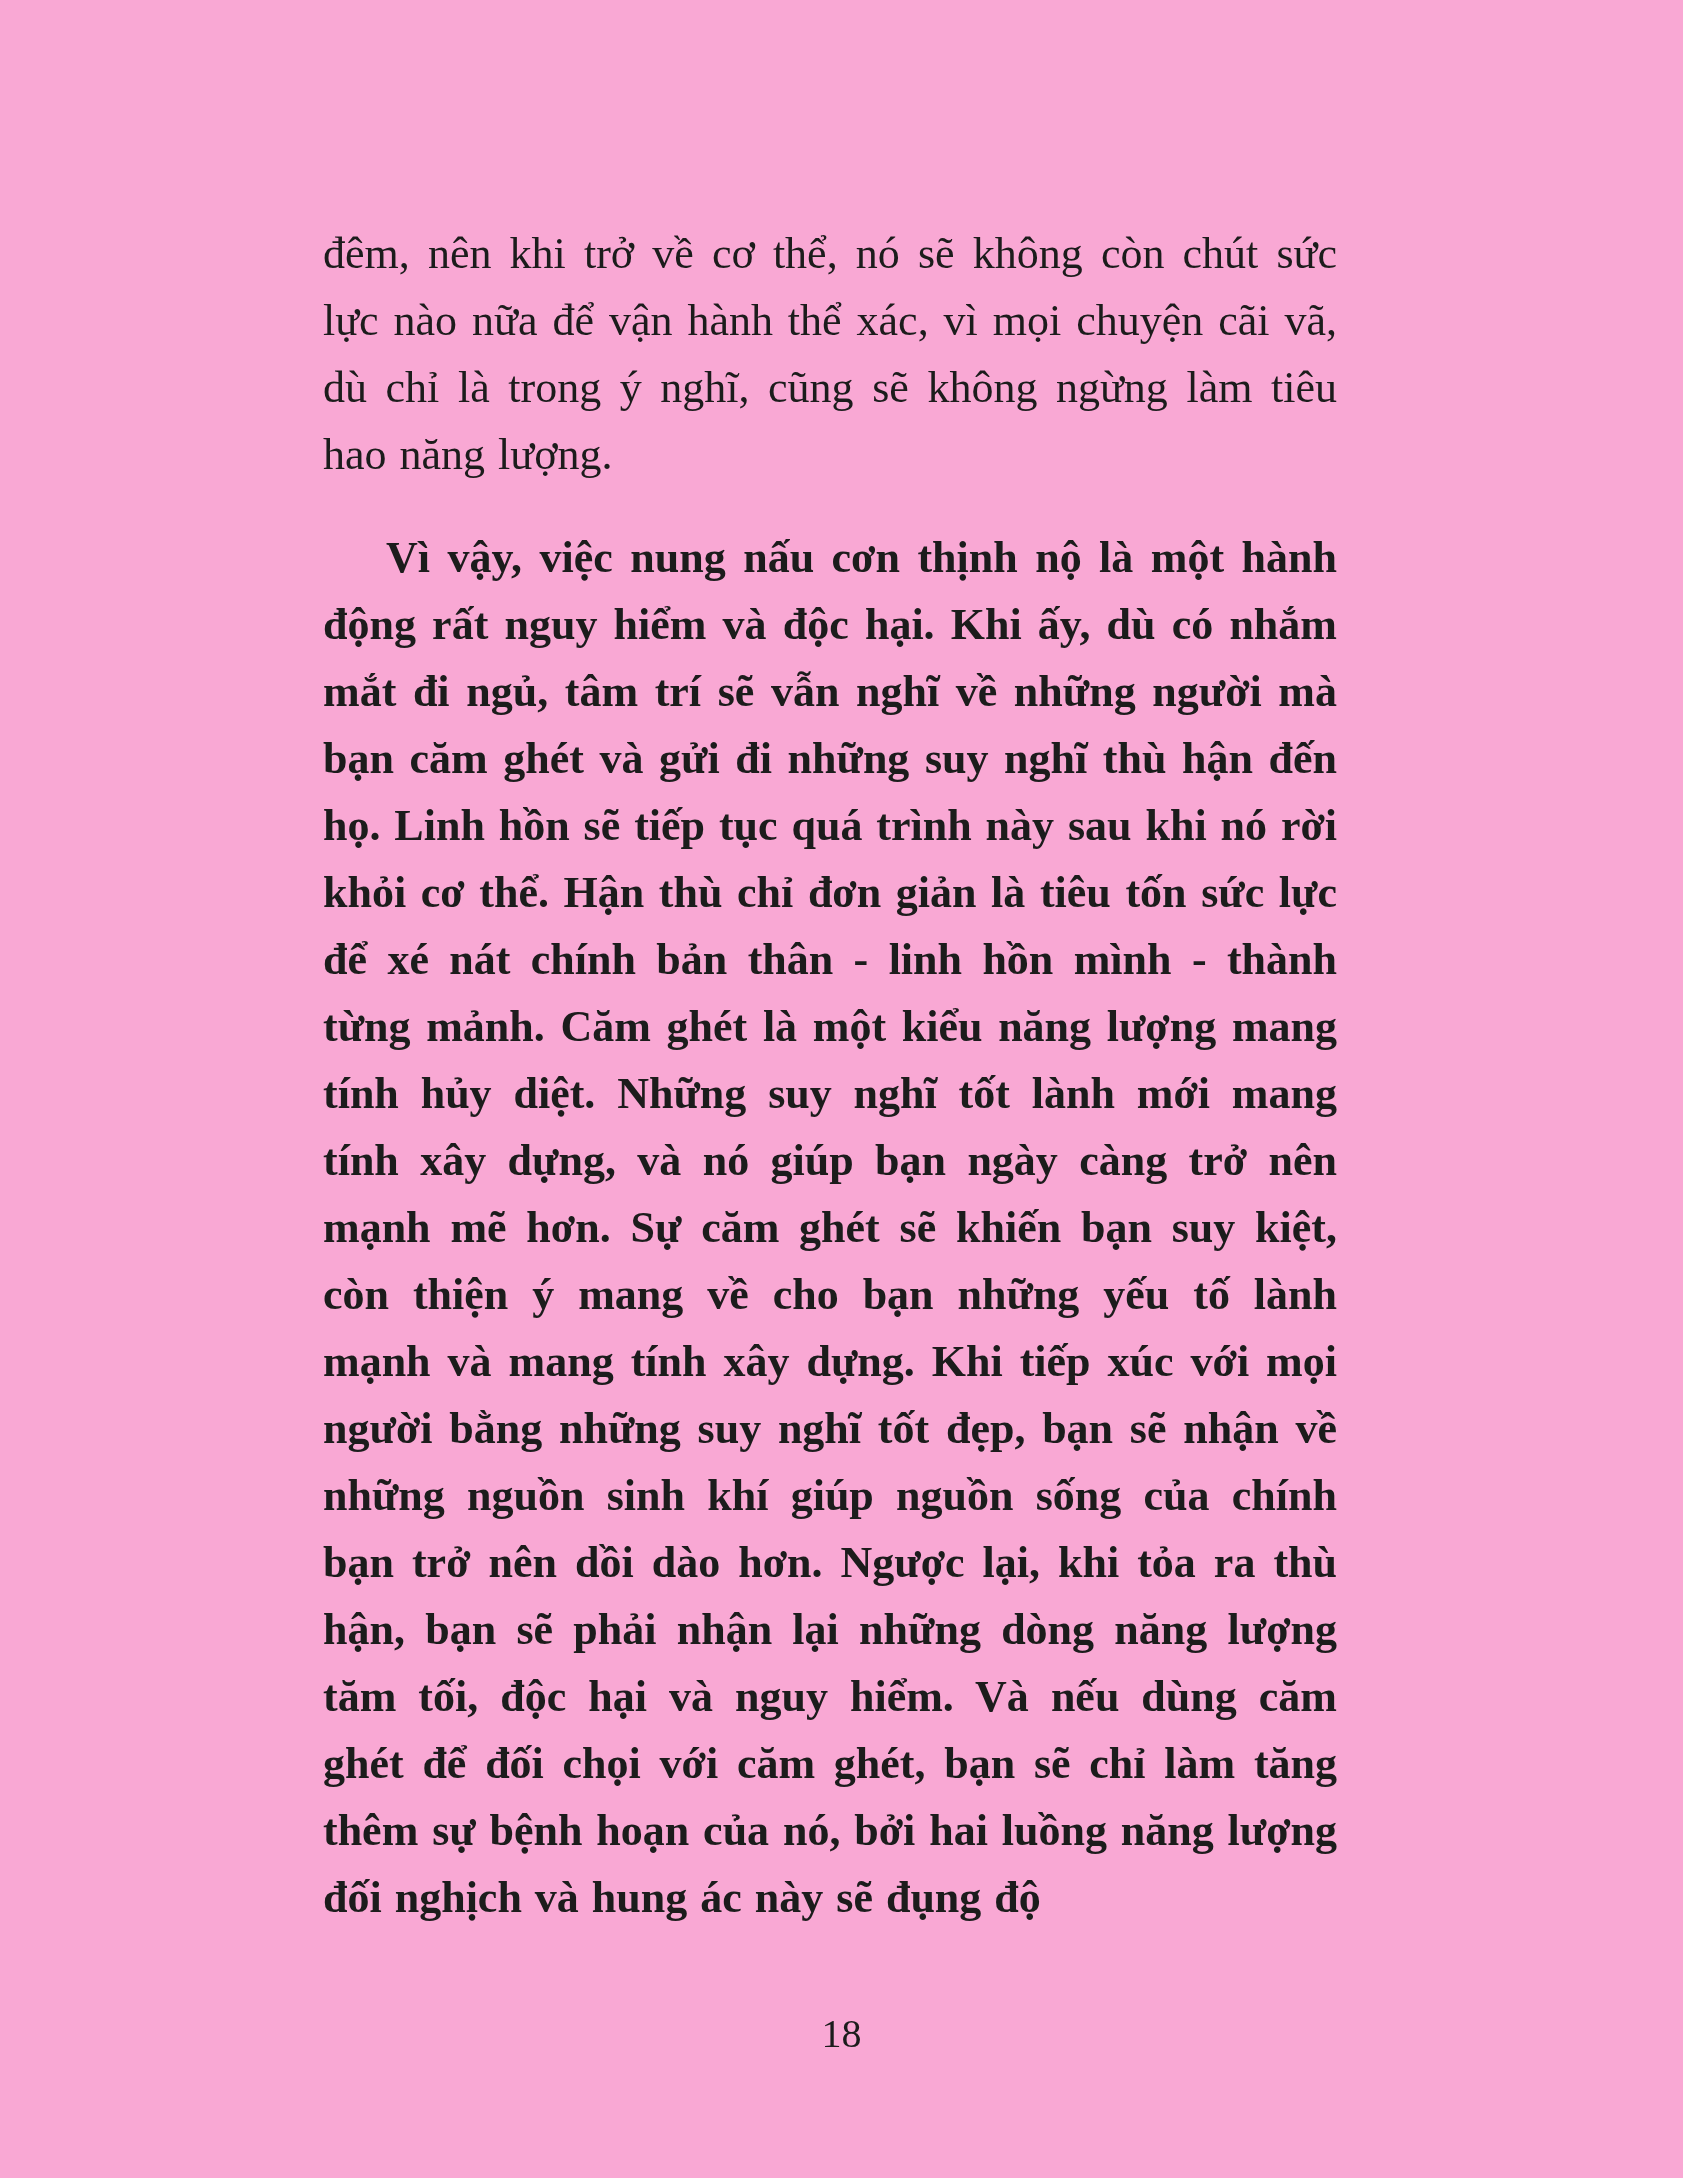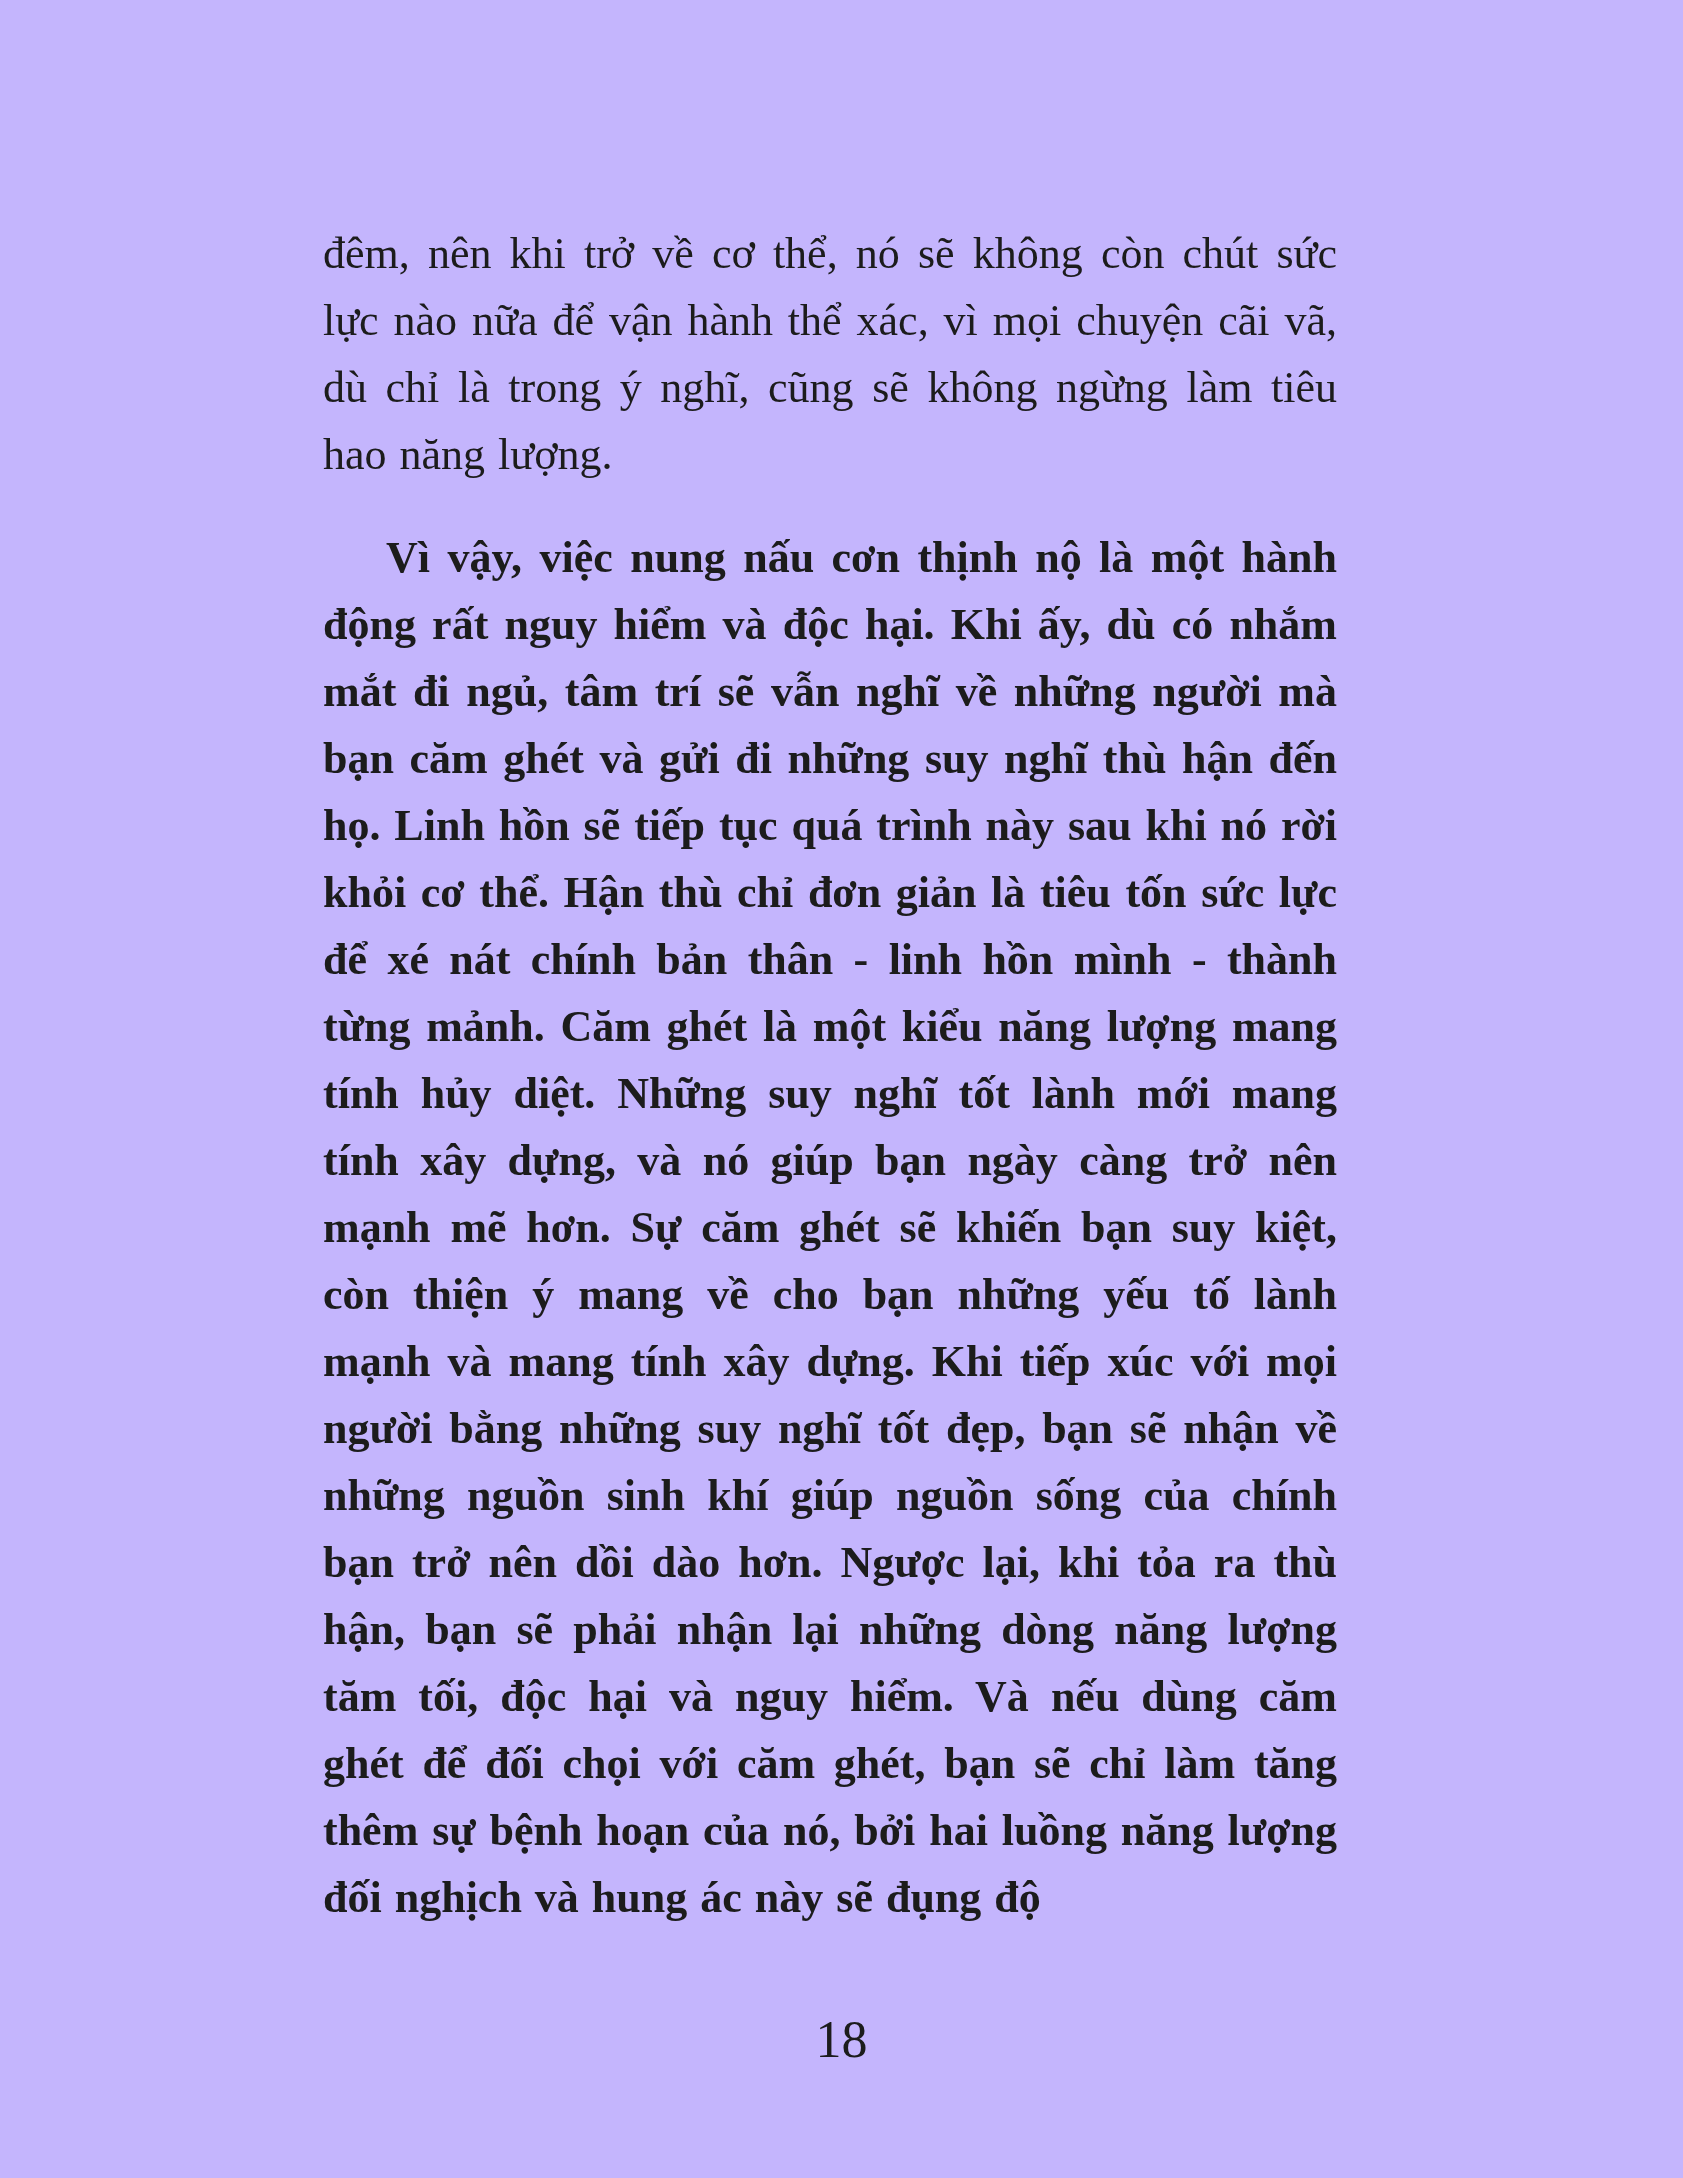--- a/index.html
+++ b/index.html
@@ -4,21 +4,21 @@
 <style>
   html, body {
     margin: 0;
     padding: 0;
     background: #ffffff;
   }
   .page {
     position: relative;
     width: 1683px;
     height: 2178px;
-    background: #c4b5fd;
+    background: #f9a8d4;
     overflow: hidden;
     font-family: "Liberation Serif", "DejaVu Serif", serif;
     color: #1c1c1c;
   }
   .text-block {
     position: absolute;
     top: 220px;
     left: 323px;
     width: 1014px;
   }
@@ -35,21 +35,21 @@
     text-indent: 63px;
     margin-top: 36px;
     font-weight: bold;
   }
   .page-number {
     position: absolute;
     left: 0;
     right: 0;
     top: 2010px;
     text-align: center;
-    font-size: 52px;
+    font-size: 40px;
     color: #1c1c1c;
   }
 </style>
 </head>
 <body>
 
 <div class="page">
   <div class="text-block">
     <p>đêm, nên khi trở về cơ thể, nó sẽ không còn chút sức lực nào nữa để vận hành thể xác, vì mọi chuyện cãi vã, dù chỉ là trong ý nghĩ, cũng sẽ không ngừng làm tiêu hao năng lượng.</p>
     <p class="indent">Vì vậy, việc nung nấu cơn thịnh nộ là một hành động rất nguy hiểm và độc hại. Khi ấy, dù có nhắm mắt đi ngủ, tâm trí sẽ vẫn nghĩ về những người mà bạn căm ghét và gửi đi những suy nghĩ thù hận đến họ. Linh hồn sẽ tiếp tục quá trình này sau khi nó rời khỏi cơ thể. Hận thù chỉ đơn giản là tiêu tốn sức lực để xé nát chính bản thân - linh hồn mình - thành từng mảnh. Căm ghét là một kiểu năng lượng mang tính hủy diệt. Những suy nghĩ tốt lành mới mang tính xây dựng, và nó giúp bạn ngày càng trở nên mạnh mẽ hơn. Sự căm ghét sẽ khiến bạn suy kiệt, còn thiện ý mang về cho bạn những yếu tố lành mạnh và mang tính xây dựng. Khi tiếp xúc với mọi người bằng những suy nghĩ tốt đẹp, bạn sẽ nhận về những nguồn sinh khí giúp nguồn sống của chính bạn trở nên dồi dào hơn. Ngược lại, khi tỏa ra thù hận, bạn sẽ phải nhận lại những dòng năng lượng tăm tối, độc hại và nguy hiểm. Và nếu dùng căm ghét để đối chọi với căm ghét, bạn sẽ chỉ làm tăng thêm sự bệnh hoạn của nó, bởi hai luồng năng lượng đối nghịch và hung ác này sẽ đụng độ</p>

